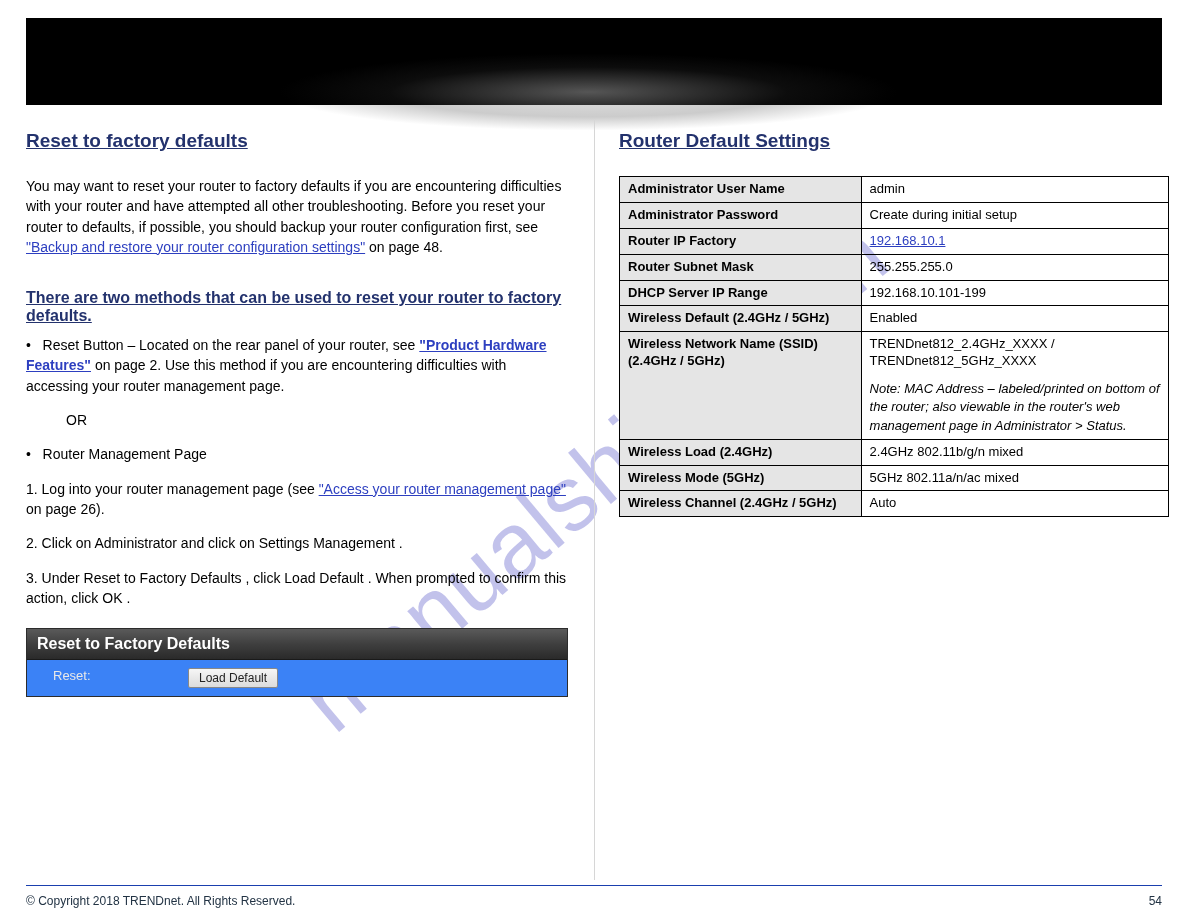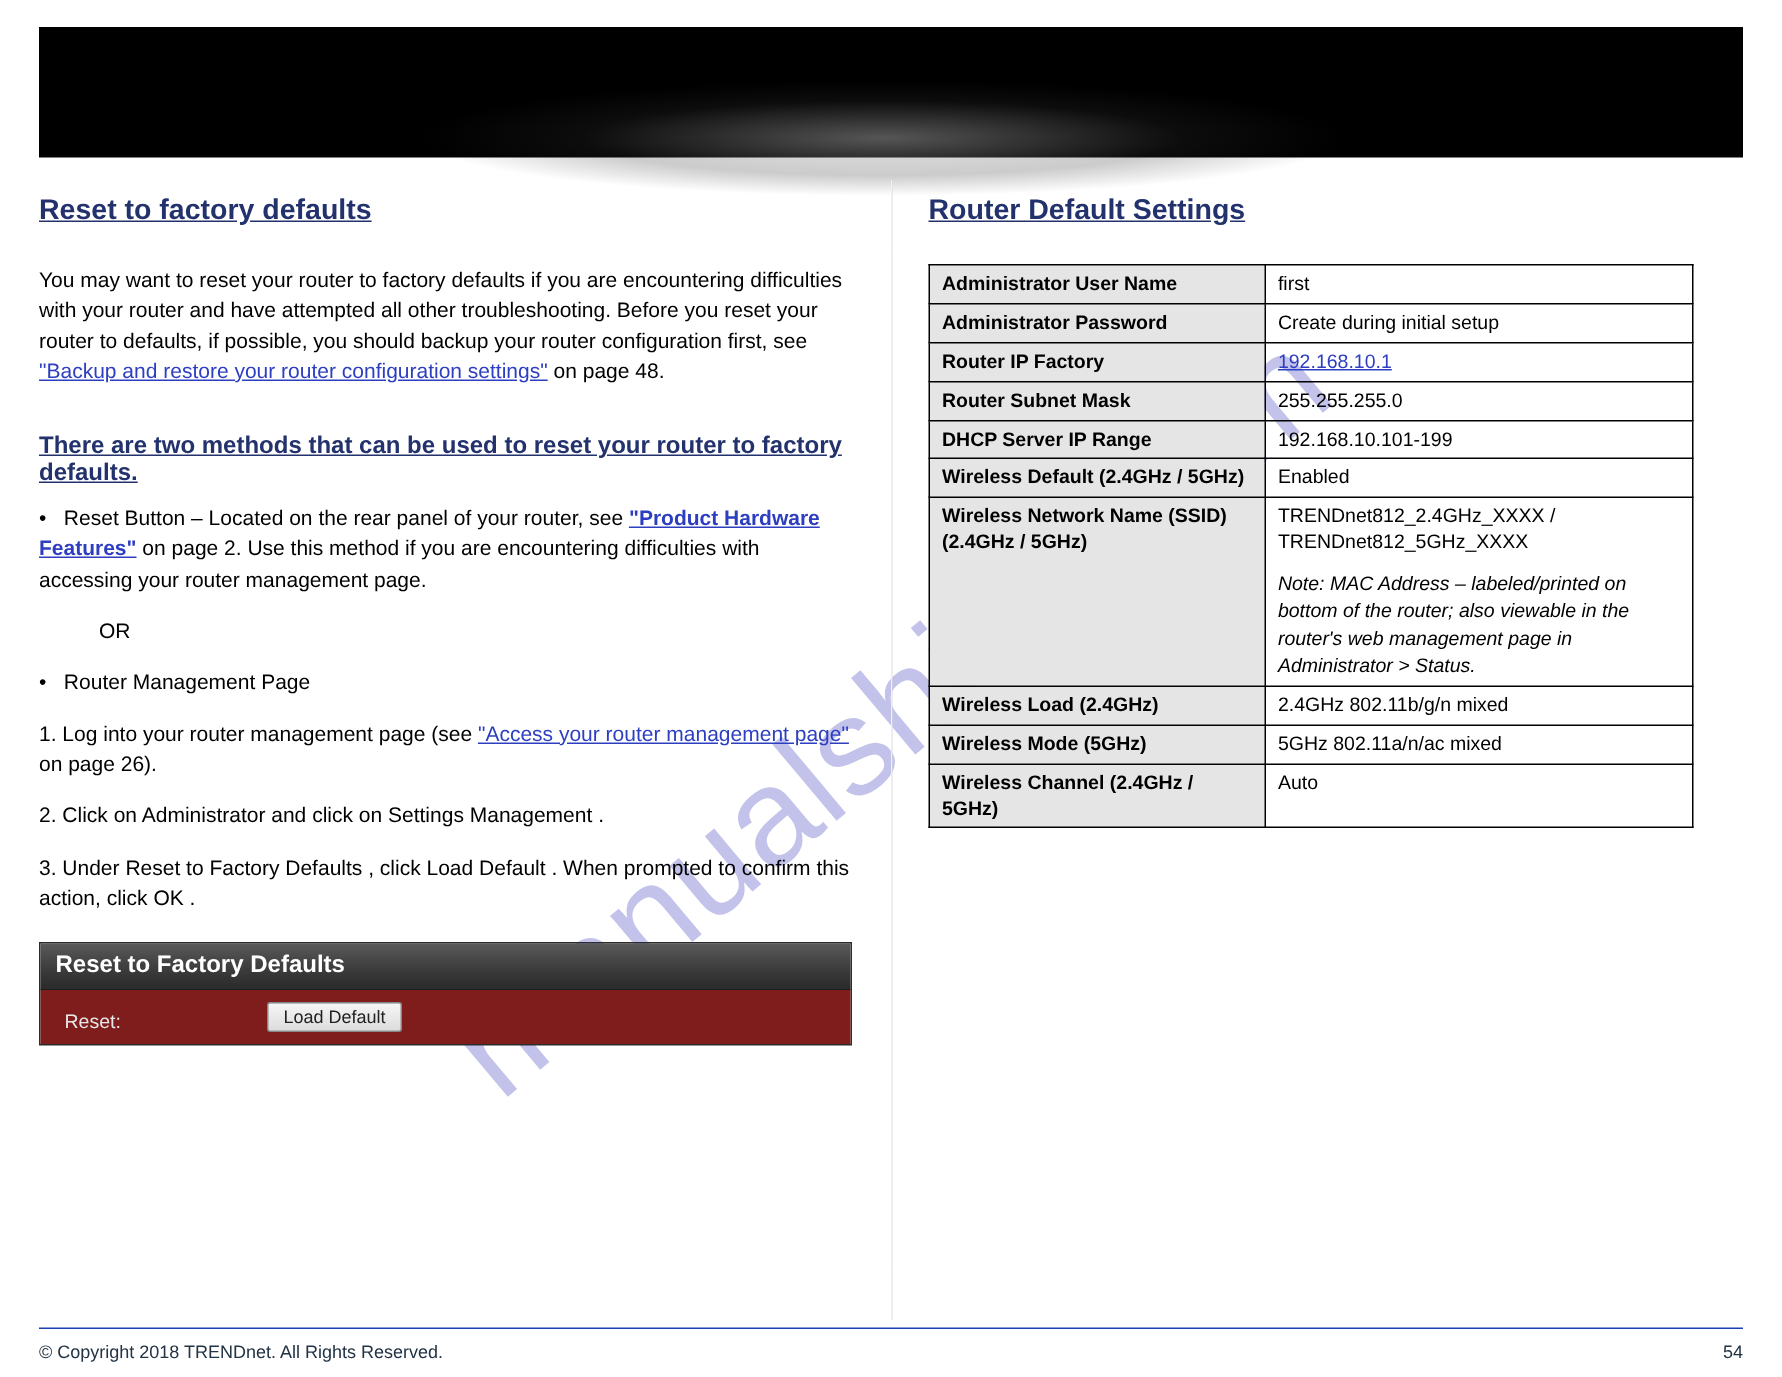--- a/index.html
+++ b/index.html
@@ -115,43 +115,43 @@
   }
   .ui-panel .hdr {
     background: linear-gradient(to bottom, #5a5a5a, #3f3f3f 50%, #2a2a2a);
     color: #ffffff;
     font-weight: bold;
     font-size: 16px;
     padding: 6px 10px;
     border-bottom: 1px solid #1a1a1a;
   }
   .ui-panel .row {
-    background: #7f1d1d;
+    background: #3b82f6;
     display: flex;
-    align-items: flex-end;
-    padding: 8px 16px;
+    align-items: flex-start;
+    padding: 8px 26px;
   }
   .ui-panel .row .label {
     width: 135px;
     color: #e8e8e8;
     font-size: 13px;
   }
   .ui-btn {
     display: inline-block;
     background: linear-gradient(to bottom, #f6f6f6, #dcdcdc);
     border: 1px solid #888;
     border-radius: 2px;
     color: #222;
     font-size: 12px;
     padding: 2px 10px;
     cursor: pointer;
   }
   table.defaults {
     border-collapse: collapse;
-    width: 510px;
+    width: 550px;
     margin-top: 4px;
   }
   table.defaults td {
     border: 1px solid #000;
     padding: 4px 8px;
     vertical-align: top;
     font-size: 13px;
     line-height: 1.3;
   }
   table.defaults tr td:first-child {
@@ -250,21 +250,21 @@
 
   <div class="col-divider"></div>
 
   <div class="col-right">
     <div class="section-heading">Router Default Settings</div>
 
     <table class="defaults">
       <tbody>
         <tr>
           <td>Administrator User Name</td>
-          <td>first</td>
+          <td>admin</td>
         </tr>
         <tr>
           <td>Administrator Password</td>
           <td>Create during initial setup</td>
         </tr>
         <tr>
           <td>Router IP Factory</td>
           <td><span class="link-plain">192.168.10.1</span></td>
         </tr>
         <tr>

